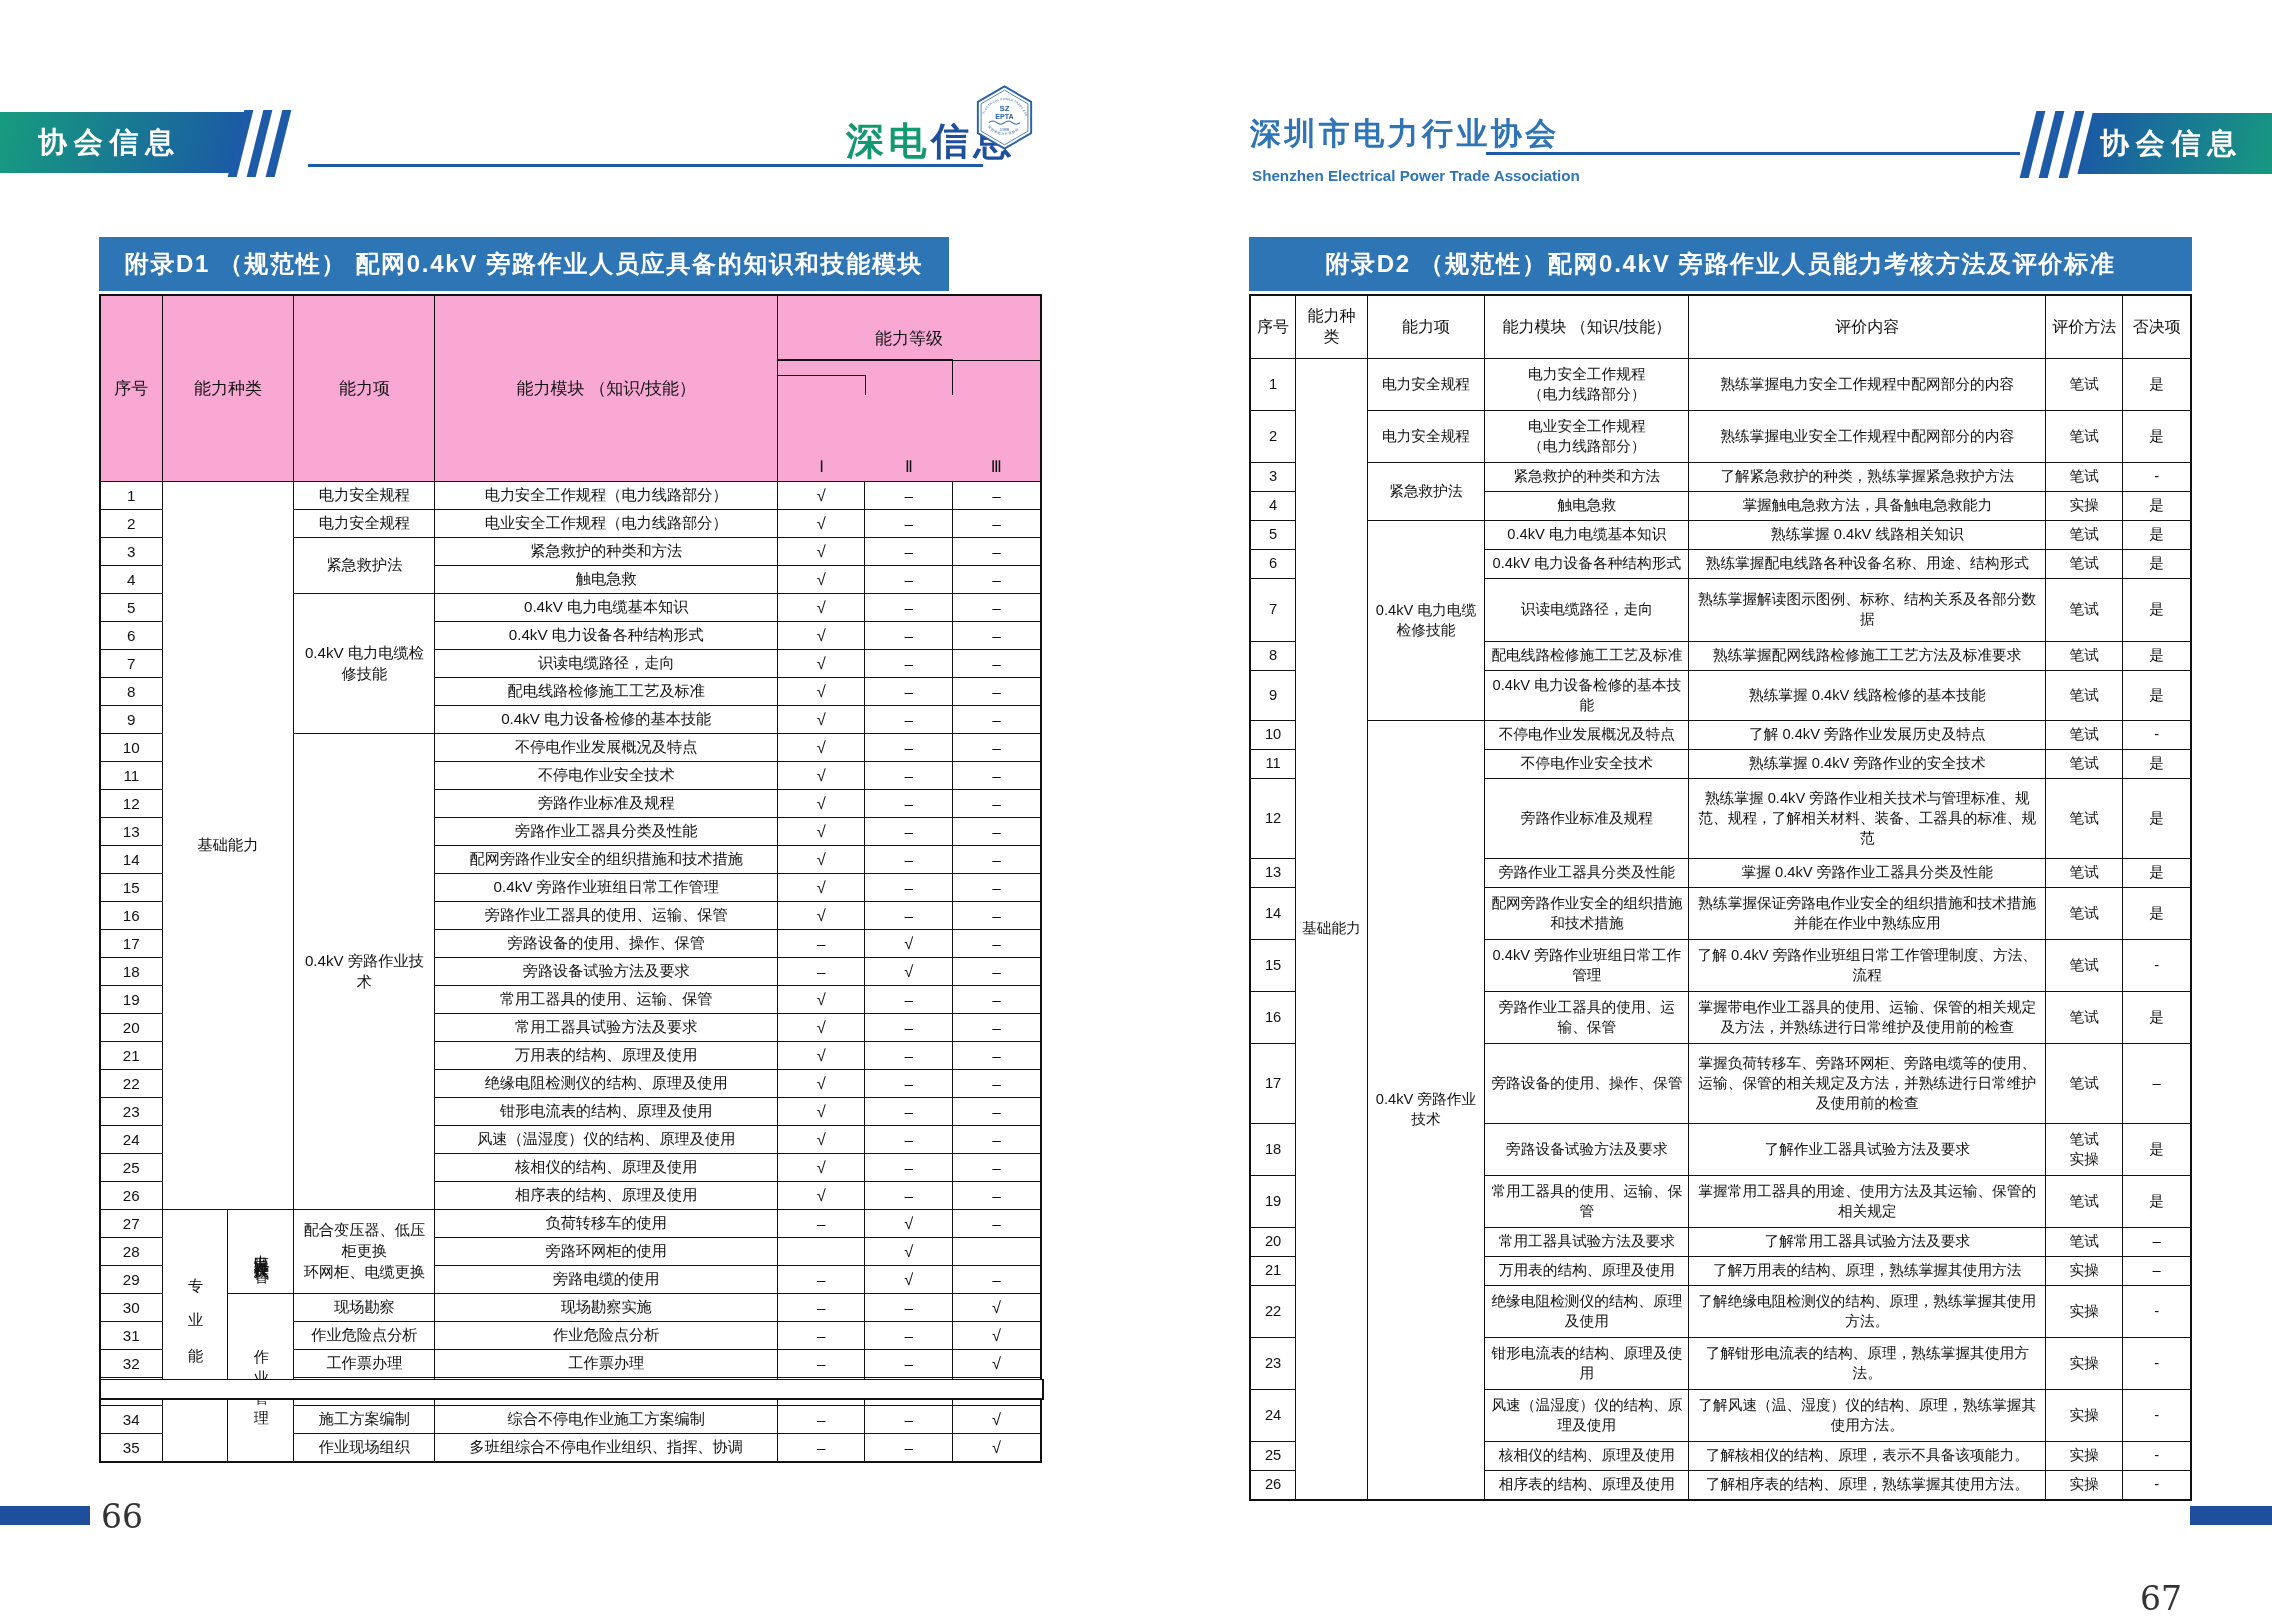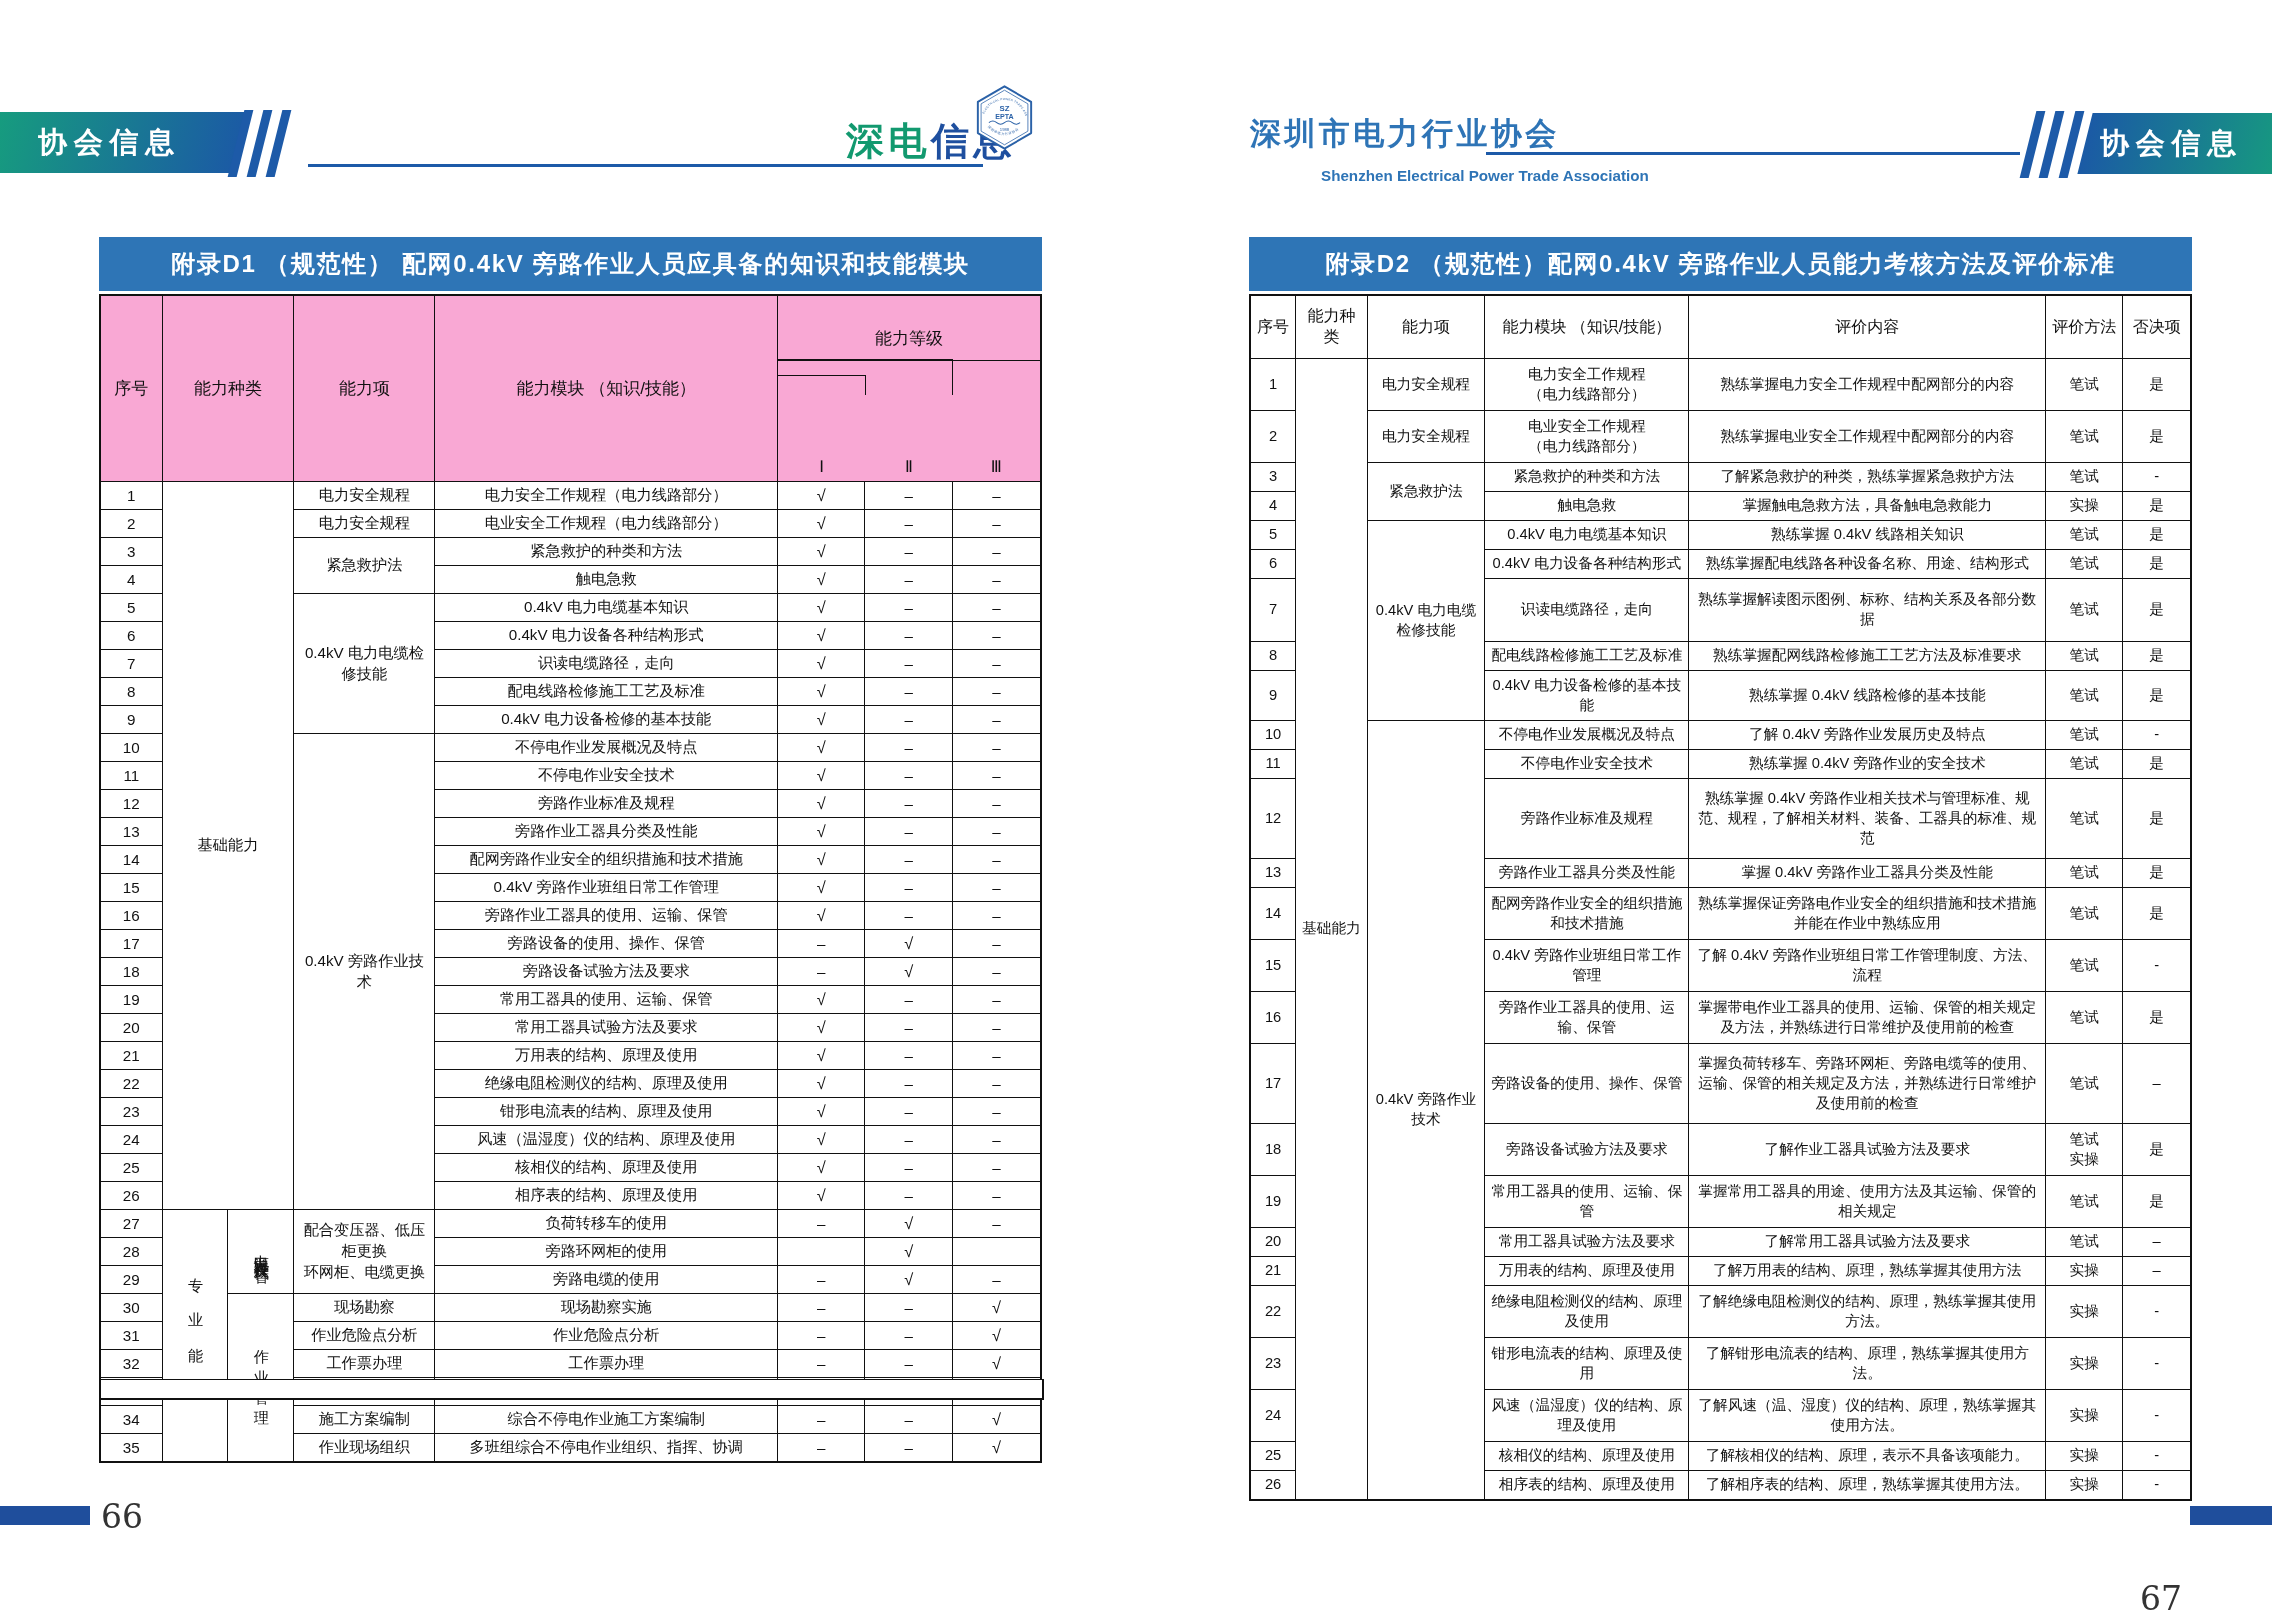--- a/index.html
+++ b/index.html
@@ -95,21 +95,21 @@
         </defs>
         <text font-size="4.6" fill="#2b62a8" letter-spacing="0.4"><textPath href="#arcTop" startOffset="4%">ELECTRICAL POWER TRADE ASSOCIATION</textPath></text>
         <text x="50" y="40" text-anchor="middle" font-size="12" font-weight="bold" fill="#2b62a8">SZ</text>
         <text x="50" y="53" text-anchor="middle" font-size="11" font-weight="bold" fill="#2b62a8">EPTA</text>
         <path d="M 26,58 q 6,-5 12,0 t 12,0 t 12,0 t 12,0" fill="none" stroke="#2b62a8" stroke-width="1.6"></path>
         <text x="50" y="70" text-anchor="middle" font-size="6.5" fill="#2b62a8">1988</text>
         <text font-size="5" fill="#2b62a8" letter-spacing="1"><textPath href="#arcBot" startOffset="12%">深圳市电力行业协会</textPath></text>
       </svg>
     </div>
 
-    <div class="abs titlebar" style="left:99px;top:237px;width:943px;">附录D1 （规范性） 配网0.4kV 旁路作业人员应具备的知识和技能模块</div>
+    <div class="abs titlebar" style="left:99px;top:237px;width:850px;">附录D1 （规范性） 配网0.4kV 旁路作业人员应具备的知识和技能模块</div>
 
     <table class="dtable t-left abs" style="left:99px;top:294px;width:943px;">
       <colgroup>
         <col style="width:6.6%">
           <col style="width:7.0%">
           <col style="width:7.0%">
           <col style="width:15.0%">
         <col style="width:36.4%">
           <col style="width:9.3%">
           <col style="width:9.3%">
@@ -404,21 +404,21 @@
     <div class="abs notes" style="left:99px;top:1379px;width:916px;">
     </div>
 
     <div class="abs footbar" style="left:0;top:1506px;width:90px;"></div>
     <div class="abs pagenum" style="left:101px;top:1497px;">66</div>
   </div>
 
   <div>
 
     <div class="abs org-cn" style="left:1250px;top:113px;">深圳市电力行业协会</div>
-    <div class="abs org-en" style="left:1321px;top:167px;">Shenzhen Electrical Power Trade Association</div>
+    <div class="abs org-en" style="left:1252px;top:167px;">Shenzhen Electrical Power Trade Association</div>
     <div class="abs hline" style="left:1486px;top:152px;width:534px;"></div>
     <div class="abs stripe" style="left:2028px;top:111px;"></div>
     <div class="abs stripe" style="left:2047px;top:111px;"></div>
     <div class="abs stripe" style="left:2067px;top:111px;"></div>
     <div class="abs band band-right">
       <span class="band-label">协会信息</span>
     </div>
 
     <div class="abs titlebar" style="left:1249px;top:237px;width:943px;">附录D2 （规范性）配网0.4kV 旁路作业人员能力考核方法及评价标准</div>
 

